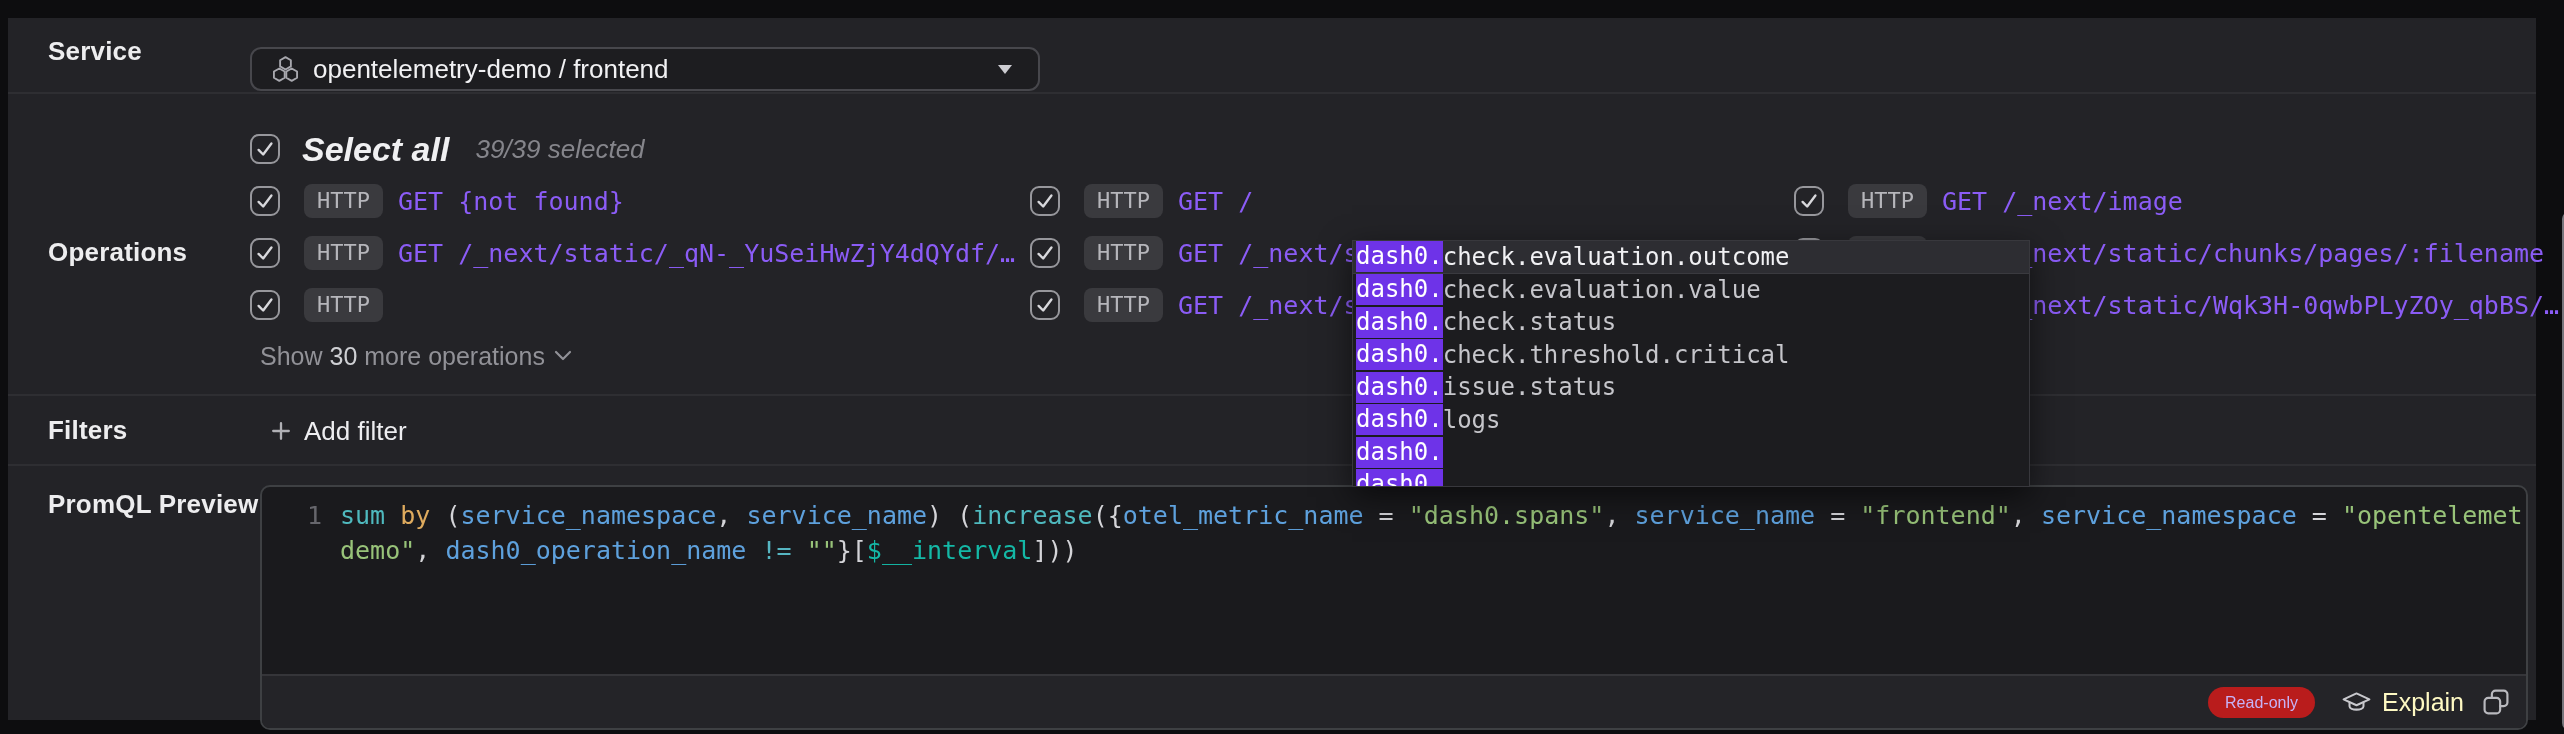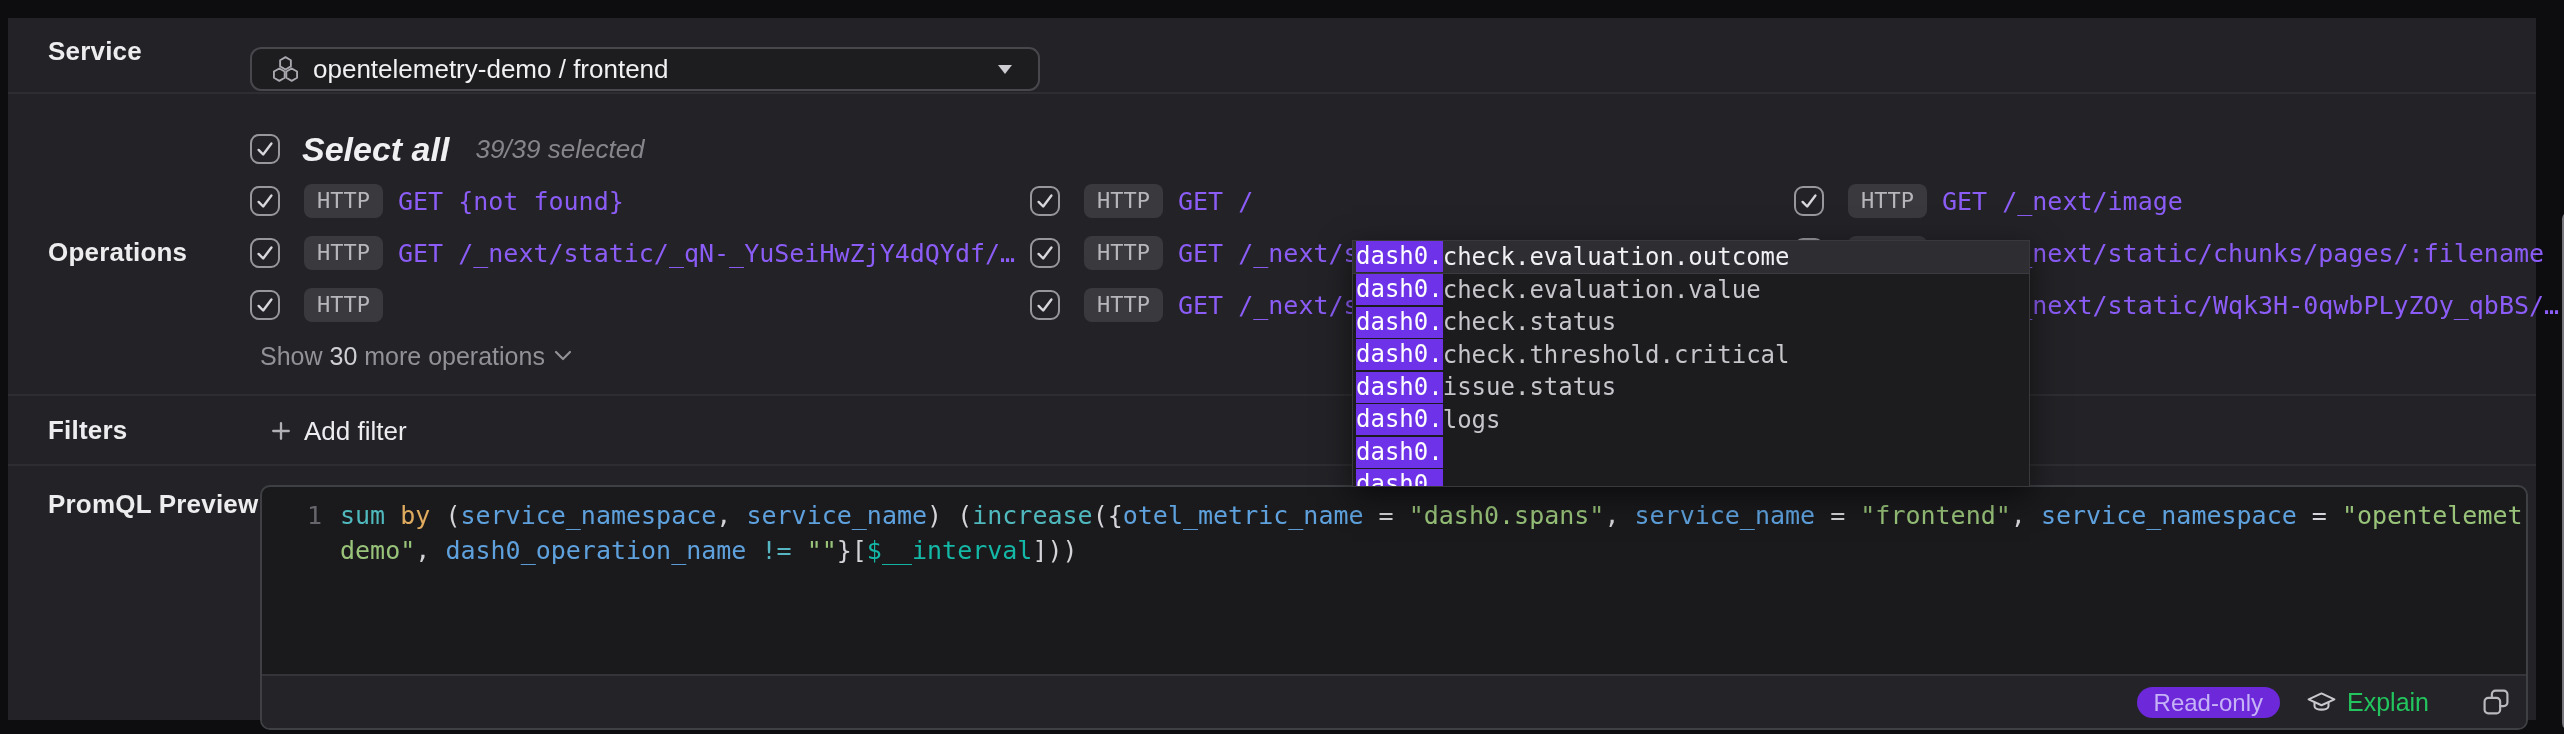--- a/index.html
+++ b/index.html
@@ -41,23 +41,23 @@
   #editor{position:absolute;left:252px;top:467px;width:2268px;height:245px;box-sizing:border-box;
       background:#1a1a1d;border:2px solid #3e4043;border-radius:10px;overflow:hidden;}
   #code-area{position:absolute;left:0;top:0;right:0;bottom:54px;padding-top:11px;}
   .code-line{display:flex;line-height:35px;font-family:"DejaVu Sans Mono",monospace;font-size:25px;}
   .gutter{width:48px;text-align:right;color:#66666c;flex:0 0 auto;padding-left:12px;}
   .code-content{padding-left:18px;white-space:pre;}
   .tk-fn{color:#4fb9be;} .tk-kw{color:#dfab5e;} .tk-id{color:#5ea1dd;} .tk-str{color:#98c379;}
   .tk-p{color:#d4d4d8;} .tk-op{color:#56b6c2;} .tk-var{color:#14b8a6;}
   #editor-footer{position:absolute;left:0;right:0;bottom:0;height:54px;background:#242428;
       border-top:2px solid #353539;display:flex;align-items:center;justify-content:flex-end;padding-right:16px;box-sizing:border-box;}
-  #readonly-badge{height:31px;line-height:31px;padding:0 17px;border-radius:16px;background:#6d28d9;
-      color:#c6b2f6;font-size:24px;margin-right:27px;}
-  #explain-btn{display:flex;align-items:center;gap:11px;font-size:25px;color:#22c55e;cursor:pointer;margin-right:53px;}
+  #readonly-badge{height:31px;line-height:31px;padding:0 17px;border-radius:16px;background:#b91c1c;
+      color:#c6b2f6;font-size:16px;margin-right:27px;}
+  #explain-btn{display:flex;align-items:center;gap:11px;font-size:25px;color:#fef9c3;cursor:pointer;margin-right:18px;}
   #copy-btn{cursor:pointer;display:flex;align-items:center;}
 
   
   #autocomplete{position:absolute;left:1352px;top:240px;width:678px;height:247px;background:#1c1c1f;
       border:1px solid #38383d;box-sizing:border-box;overflow:hidden;z-index:30;
       box-shadow:0 10px 30px rgba(0,0,0,.55);}
   .ac-item{height:32.5px;display:flex;align-items:center;padding-left:3px;
       font-family:"DejaVu Sans Mono",monospace;font-size:24px;cursor:pointer;}
   .ac-item.hl{background:#2d2d32;border-bottom:1px solid #3a3a3f;box-sizing:border-box;}
   .ac-chip{background:#6e33e8;color:#ffffff;padding:1px 0 2px;}

